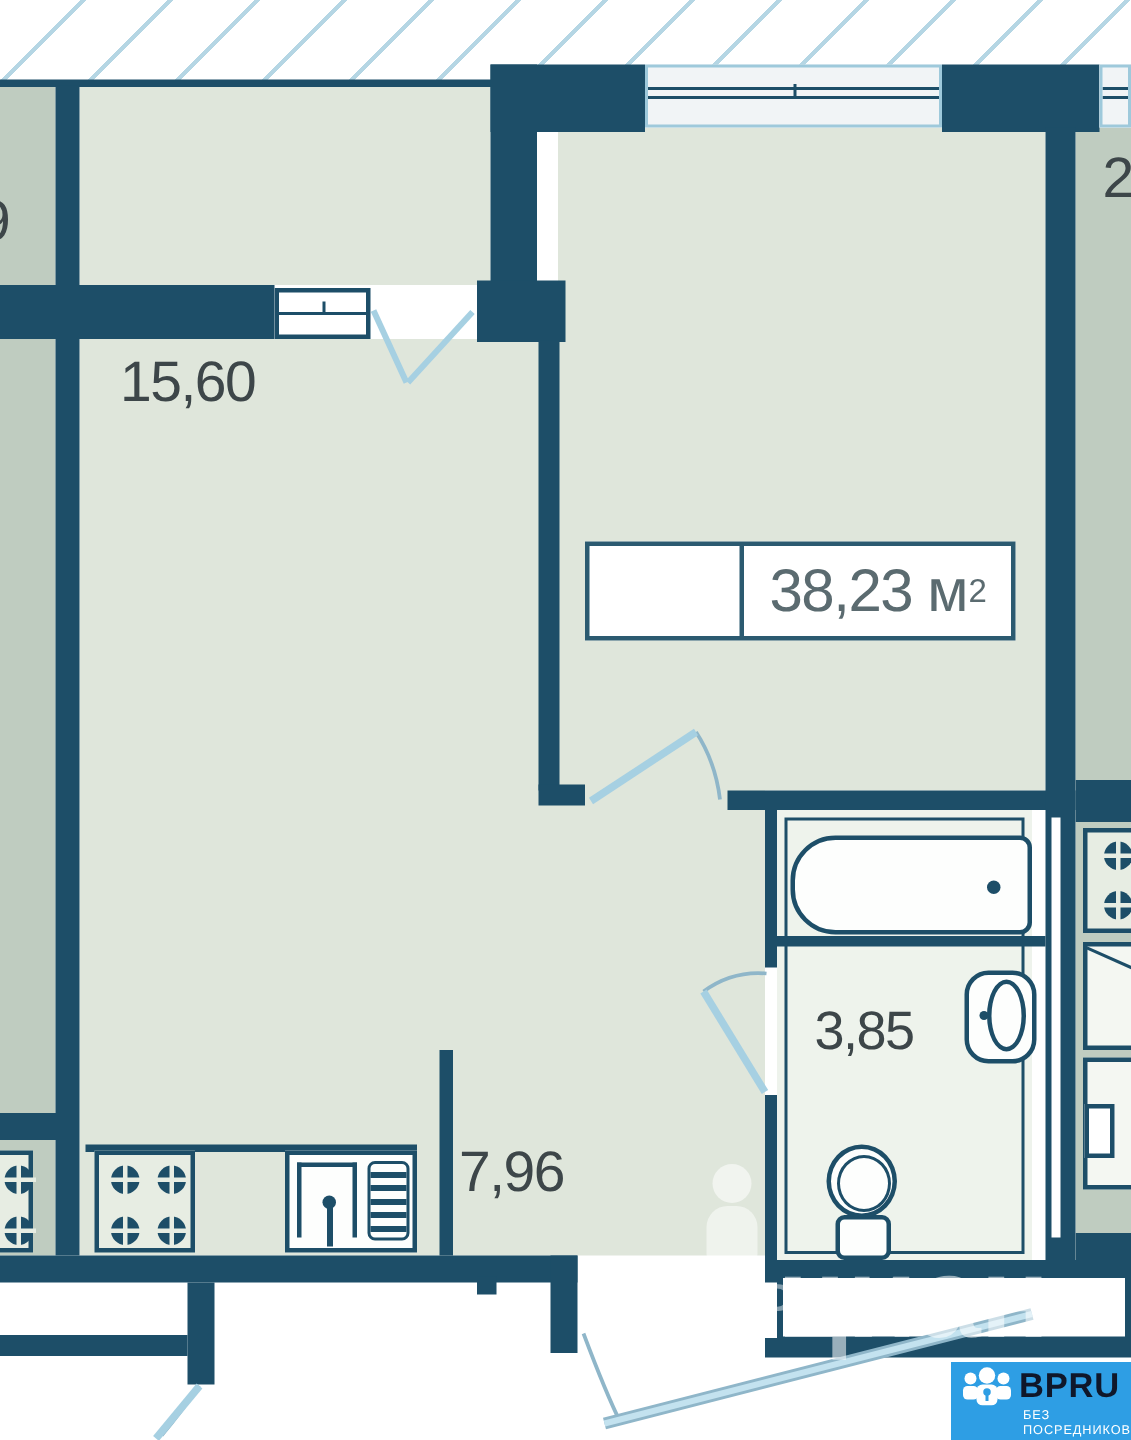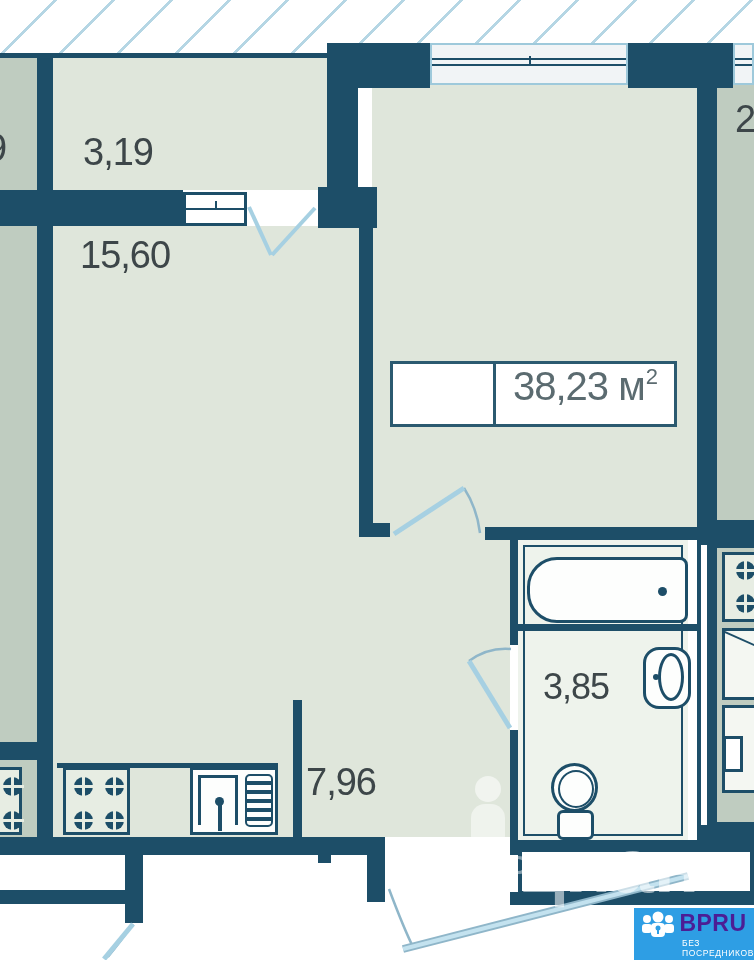--- a/index.html
+++ b/index.html
@@ -23,26 +23,26 @@
   .wtick{position:absolute;width:2px;height:8px;background:var(--wall);left:50%;}
   .fixture{position:absolute;box-sizing:border-box;z-index:2;}
   .burner{position:absolute;width:19px;height:19px;border-radius:50%;background:var(--wall);}
   .burner::before{content:"";position:absolute;left:8px;top:-2px;width:3px;height:23px;background:var(--fixfill);}
   .burner::after{content:"";position:absolute;top:8px;left:-2px;height:3px;width:23px;background:var(--fixfill);}
   svg.overlay{position:absolute;left:0;top:0;z-index:5;pointer-events:none;}
   .wm{position:absolute;z-index:7;color:rgba(255,255,255,.55);}
   #bpru{position:absolute;left:634px;top:908px;width:120px;height:52px;background:var(--logo);
         z-index:8;display:flex;flex-direction:column;align-items:center;justify-content:center;gap:1px;}
   #bpru .row{display:flex;align-items:center;gap:4px;}
-  #bpru .name{color:#4c1d95;font-size:23px;font-weight:bold;letter-spacing:.5px;}
+  #bpru .name{color:#0f172a;font-size:23px;font-weight:bold;letter-spacing:.5px;}
   #bpru .tag{color:#fff;font-size:8.5px;letter-spacing:.6px;padding-left:48px;}
   .areabox{position:absolute;left:390px;top:361px;width:287px;height:66px;background:#fff;
      border:3px solid #2b5a70;box-sizing:border-box;z-index:6;display:flex;}
   .areabox .cell1{width:100px;border-right:3px solid #2b5a70;}
-  .areabox .cell2{flex:1;display:flex;justify-content:center;
+  .areabox .cell2{flex:1;display:flex;align-items:center;justify-content:center;
      color:var(--area);font-size:40px;letter-spacing:-1px;}
   .areabox sup{font-size:22px;margin-left:1px;}
 </style>
 </head>
 <body>
 
 <div id="canvas">
 
   <div class="hatch"></div>
 
@@ -148,21 +148,20 @@
     <line x1="394" y1="534" x2="464" y2="488" stroke="var(--swing)" stroke-width="5"></line>
     <path d="M511,649 Q488,647 469,661" stroke="var(--swingdk)" stroke-width="2.5" fill="none"></path>
     <line x1="469" y1="661" x2="510" y2="728" stroke="var(--swing)" stroke-width="5"></line>
     <path d="M389,889 Q404,929 414,949" stroke="var(--swingdk)" stroke-width="2.5" fill="none"></path>
     <line x1="688" y1="876" x2="403" y2="949" stroke="var(--swingdk)" stroke-width="8"></line>
     <line x1="688" y1="876" x2="403" y2="949" stroke="#c3e2ef" stroke-width="4"></line>
     <path d="M133,924 Q120,943 108,957" stroke="var(--swingdk)" stroke-width="2" fill="none"></path>
     <line x1="133" y1="924" x2="104" y2="959" stroke="var(--swing)" stroke-width="5"></line>
   </svg>
 
-  <span class="lbl" style="left:83px;top:131px;">3,19</span>
   <span class="lbl" style="left:80px;top:234px;">15,60</span>
   <span class="lbl" style="left:306px;top:761px;">7,96</span>
   <span class="lbl" style="left:543px;top:666px;font-size:36px;">3,85</span>
 
   <div class="areabox">
     <div class="cell1"></div>
     <div class="cell2">
       <span>38,23</span>&nbsp;<span>м</span><sup>2</sup>
     </div>
   </div>

